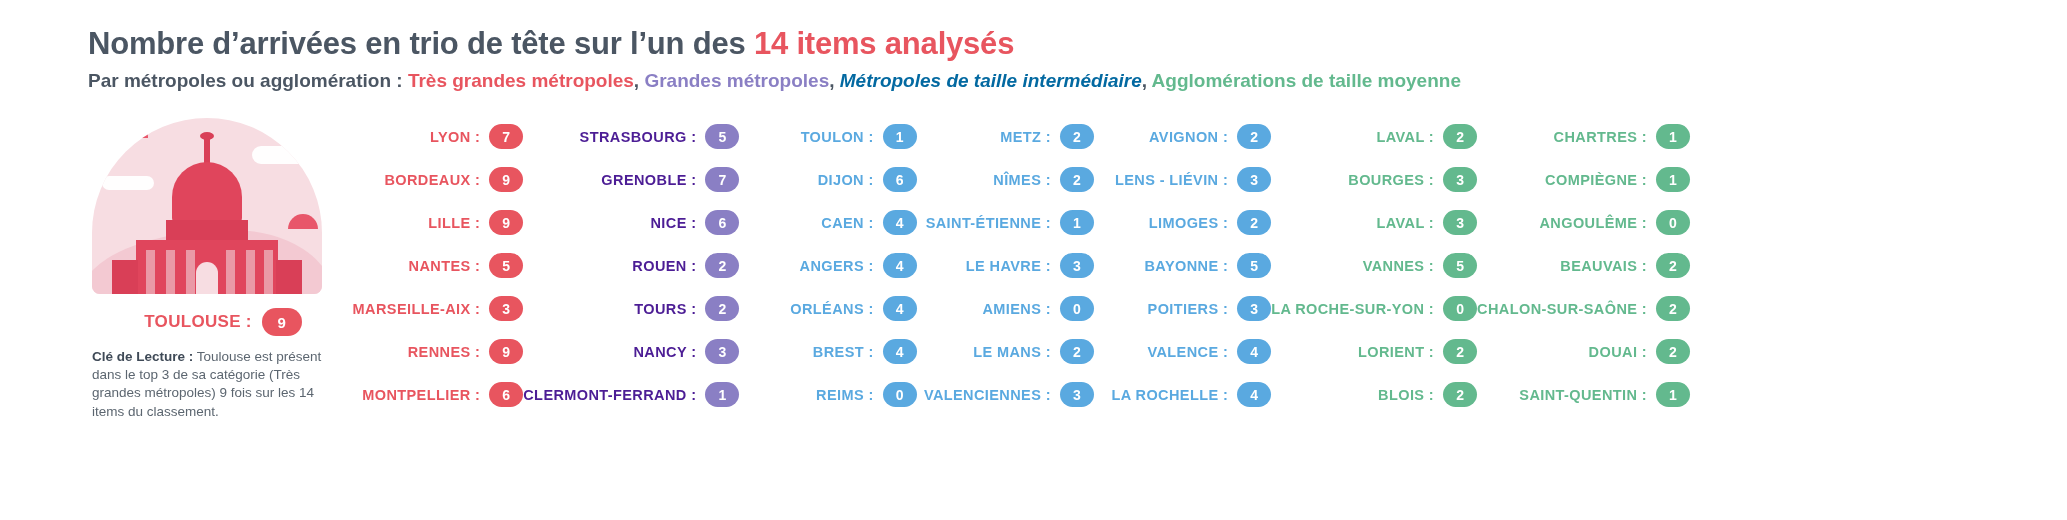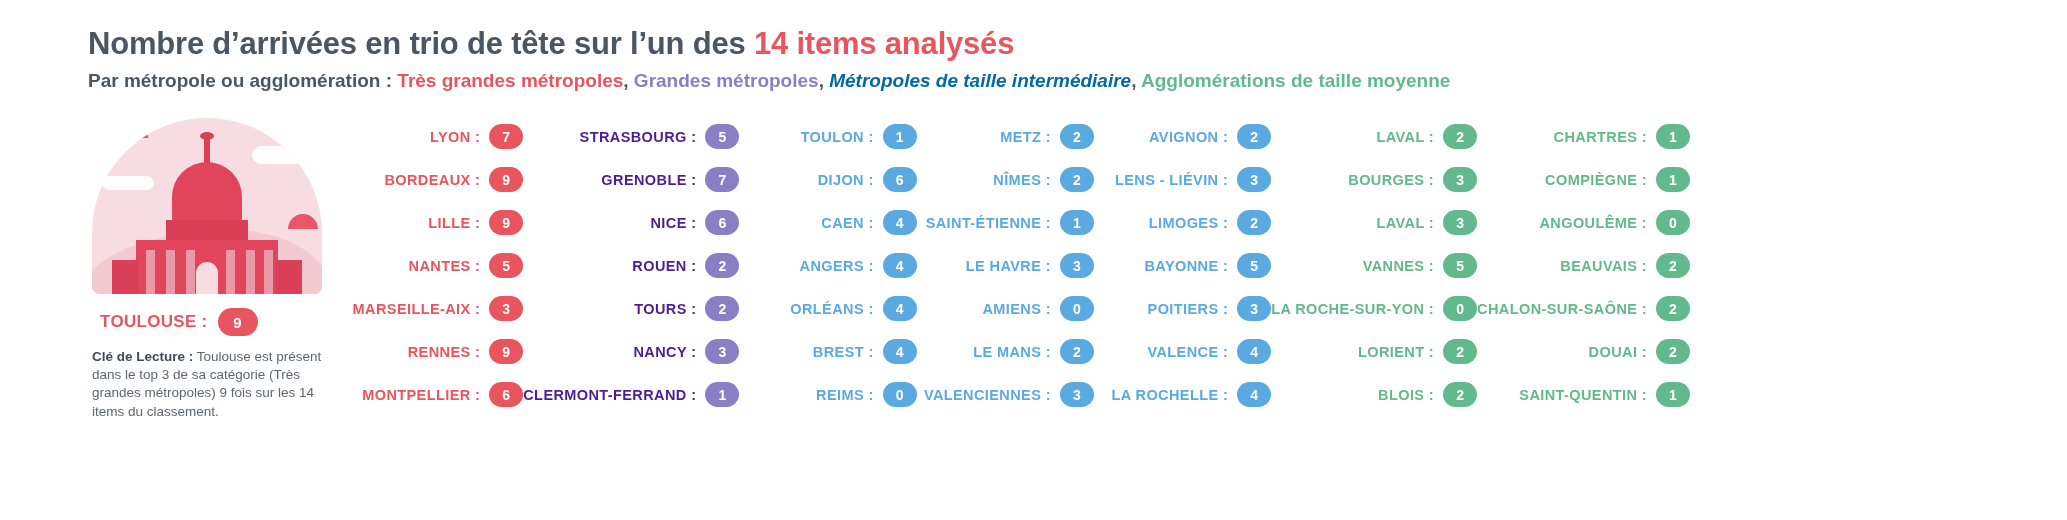--- a/index.html
+++ b/index.html
@@ -159,20 +159,21 @@
 
   .tlse-row {
     margin: 14px 0 0 16px;
     display: flex;
     align-items: center;
     gap: 10px;
     font-size: 17px;
     font-weight: bold;
     color: #e8555f;
     letter-spacing: .3px;
+    justify-content: center;
   }
   .key {
     margin: 12px 0 0 8px;
     width: 238px;
     font-size: 13.5px;
     line-height: 1.35;
     color: #5c6670;
   }
   .key b { color: #3f4a57; }
 
@@ -230,21 +231,21 @@
 </head>
 <body>
 
 <div class="page">
 
   <h1 class="title">
     <span>Nombre d’arrivées en trio de tête sur l’un des </span><span class="accent">14 items analysés</span>
   </h1>
 
   <div class="subtitle">
-    <span class="lbl">Par métropole ou agglomération : </span><span class="c1">Très grandes métropoles</span><span class="sep">, </span><span class="c2">Grandes métropoles</span><span class="sep">, </span><span class="c3">Métropoles de taille intermédiaire</span><span class="sep">, </span><span class="c4">Agglomérations de taille moyenne</span>
+    <span class="lbl">Par métropoles ou agglomération : </span><span class="c1">Très grandes métropoles</span><span class="sep">, </span><span class="c2">Grandes métropoles</span><span class="sep">, </span><span class="c3">Métropoles de taille intermédiaire</span><span class="sep">, </span><span class="c4">Agglomérations de taille moyenne</span>
   </div>
 
   <div class="board">
 
     <div class="illus-col">
       <div class="illus">
         <div class="disc">
           <div class="hill"></div>
           <div class="cloud c-a"></div>
           <div class="cloud c-b"></div>

